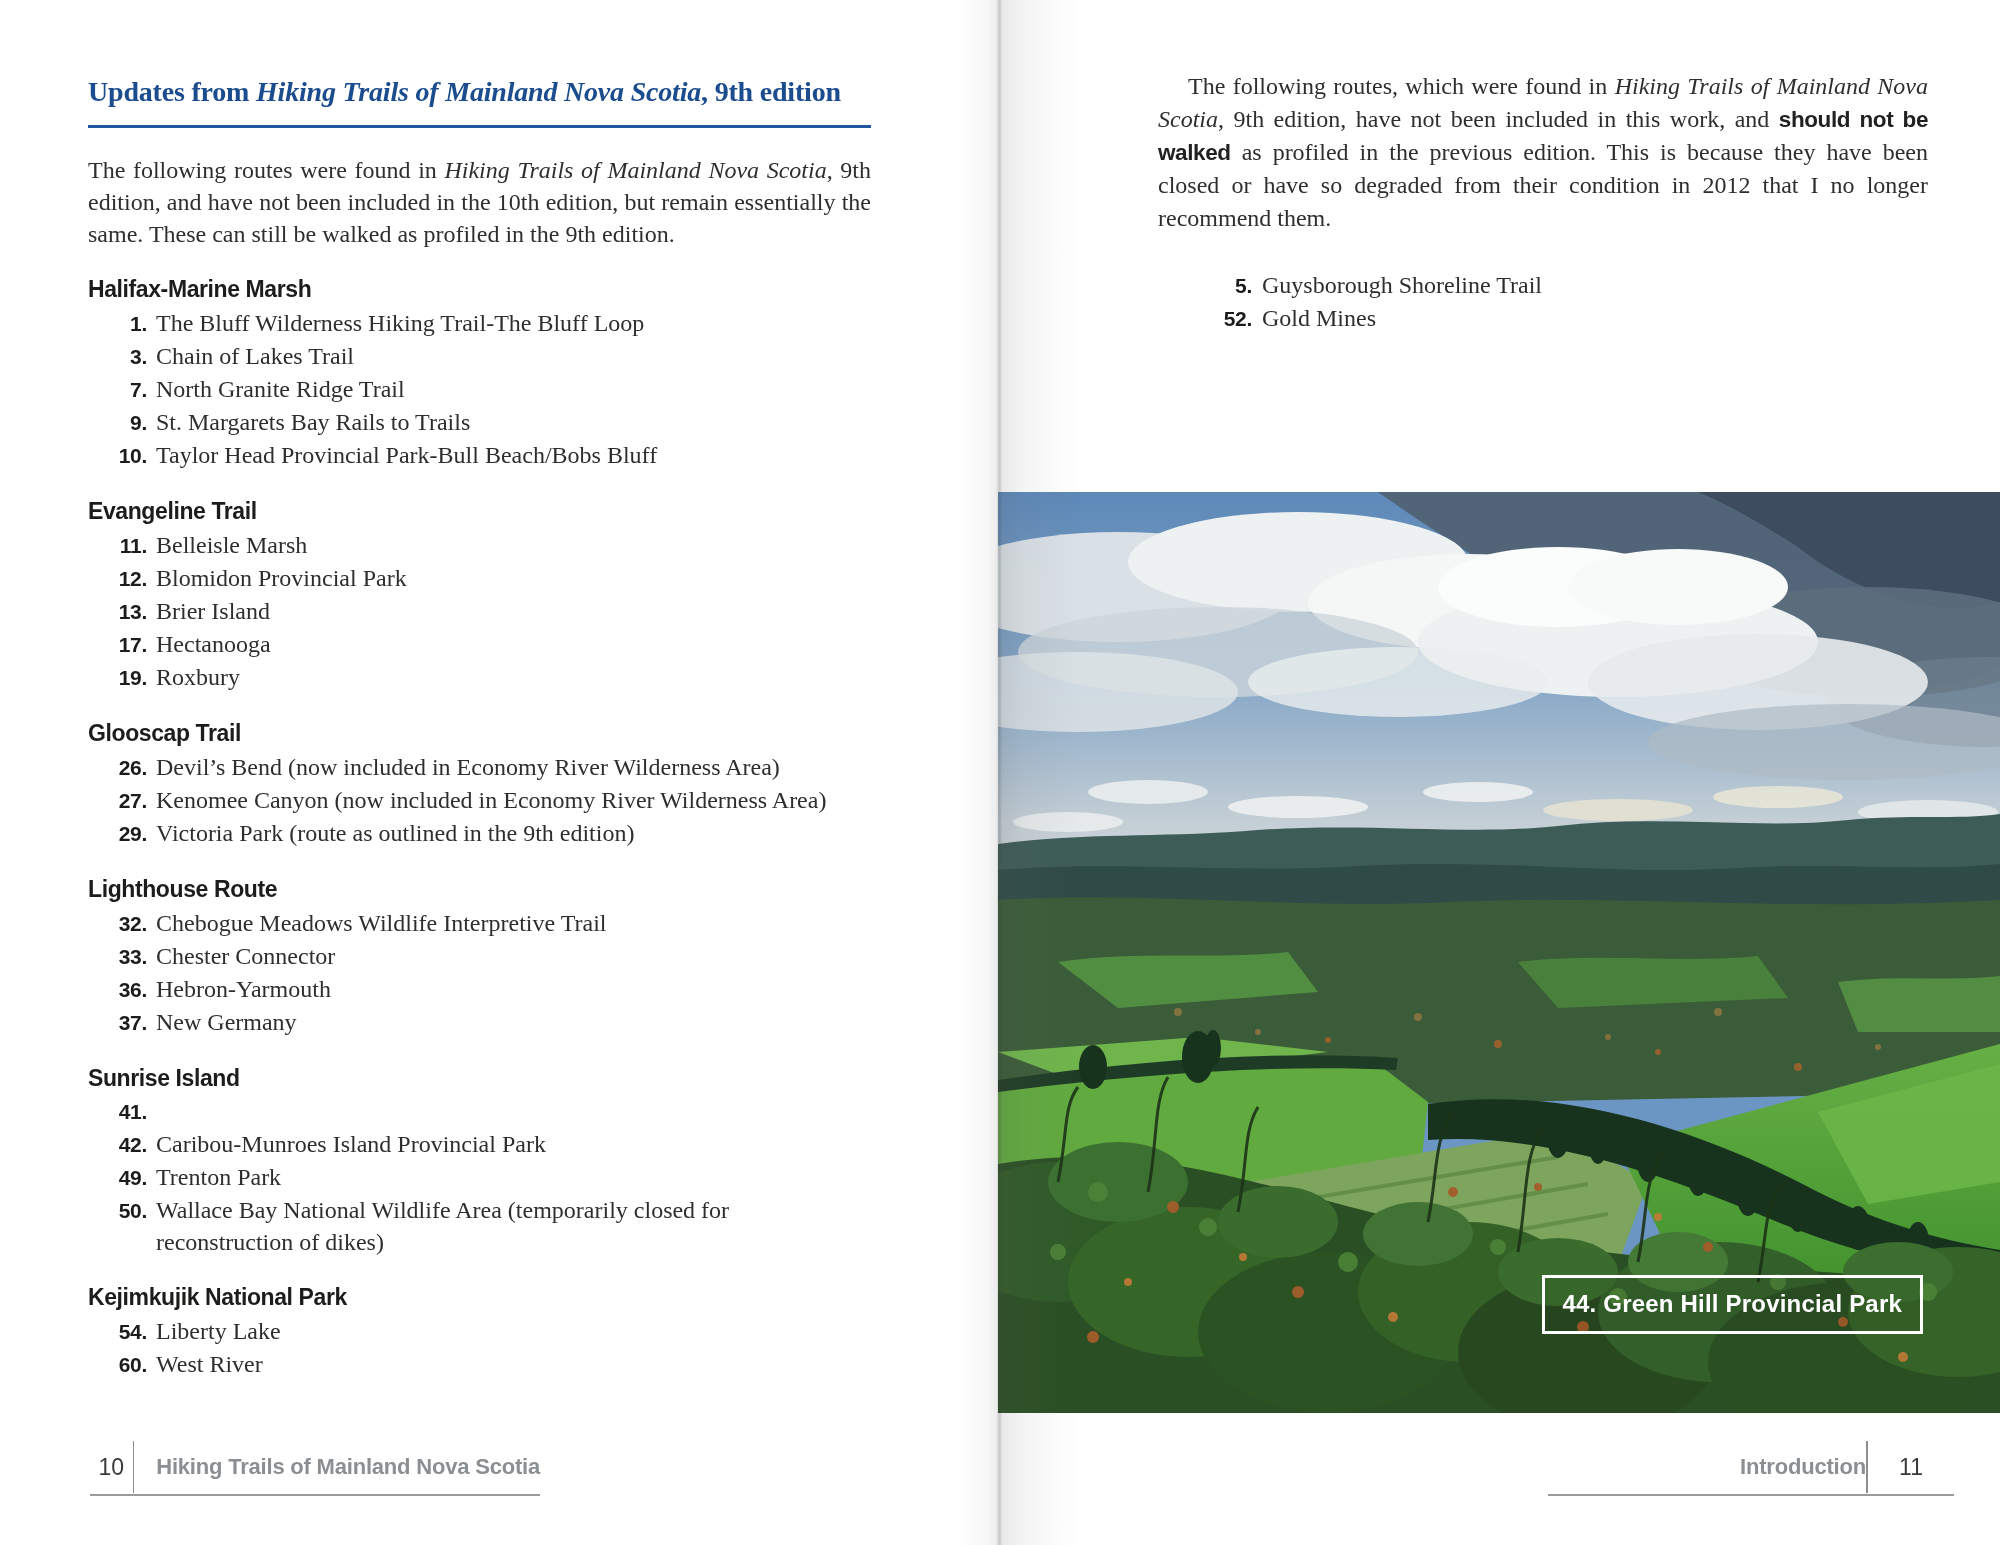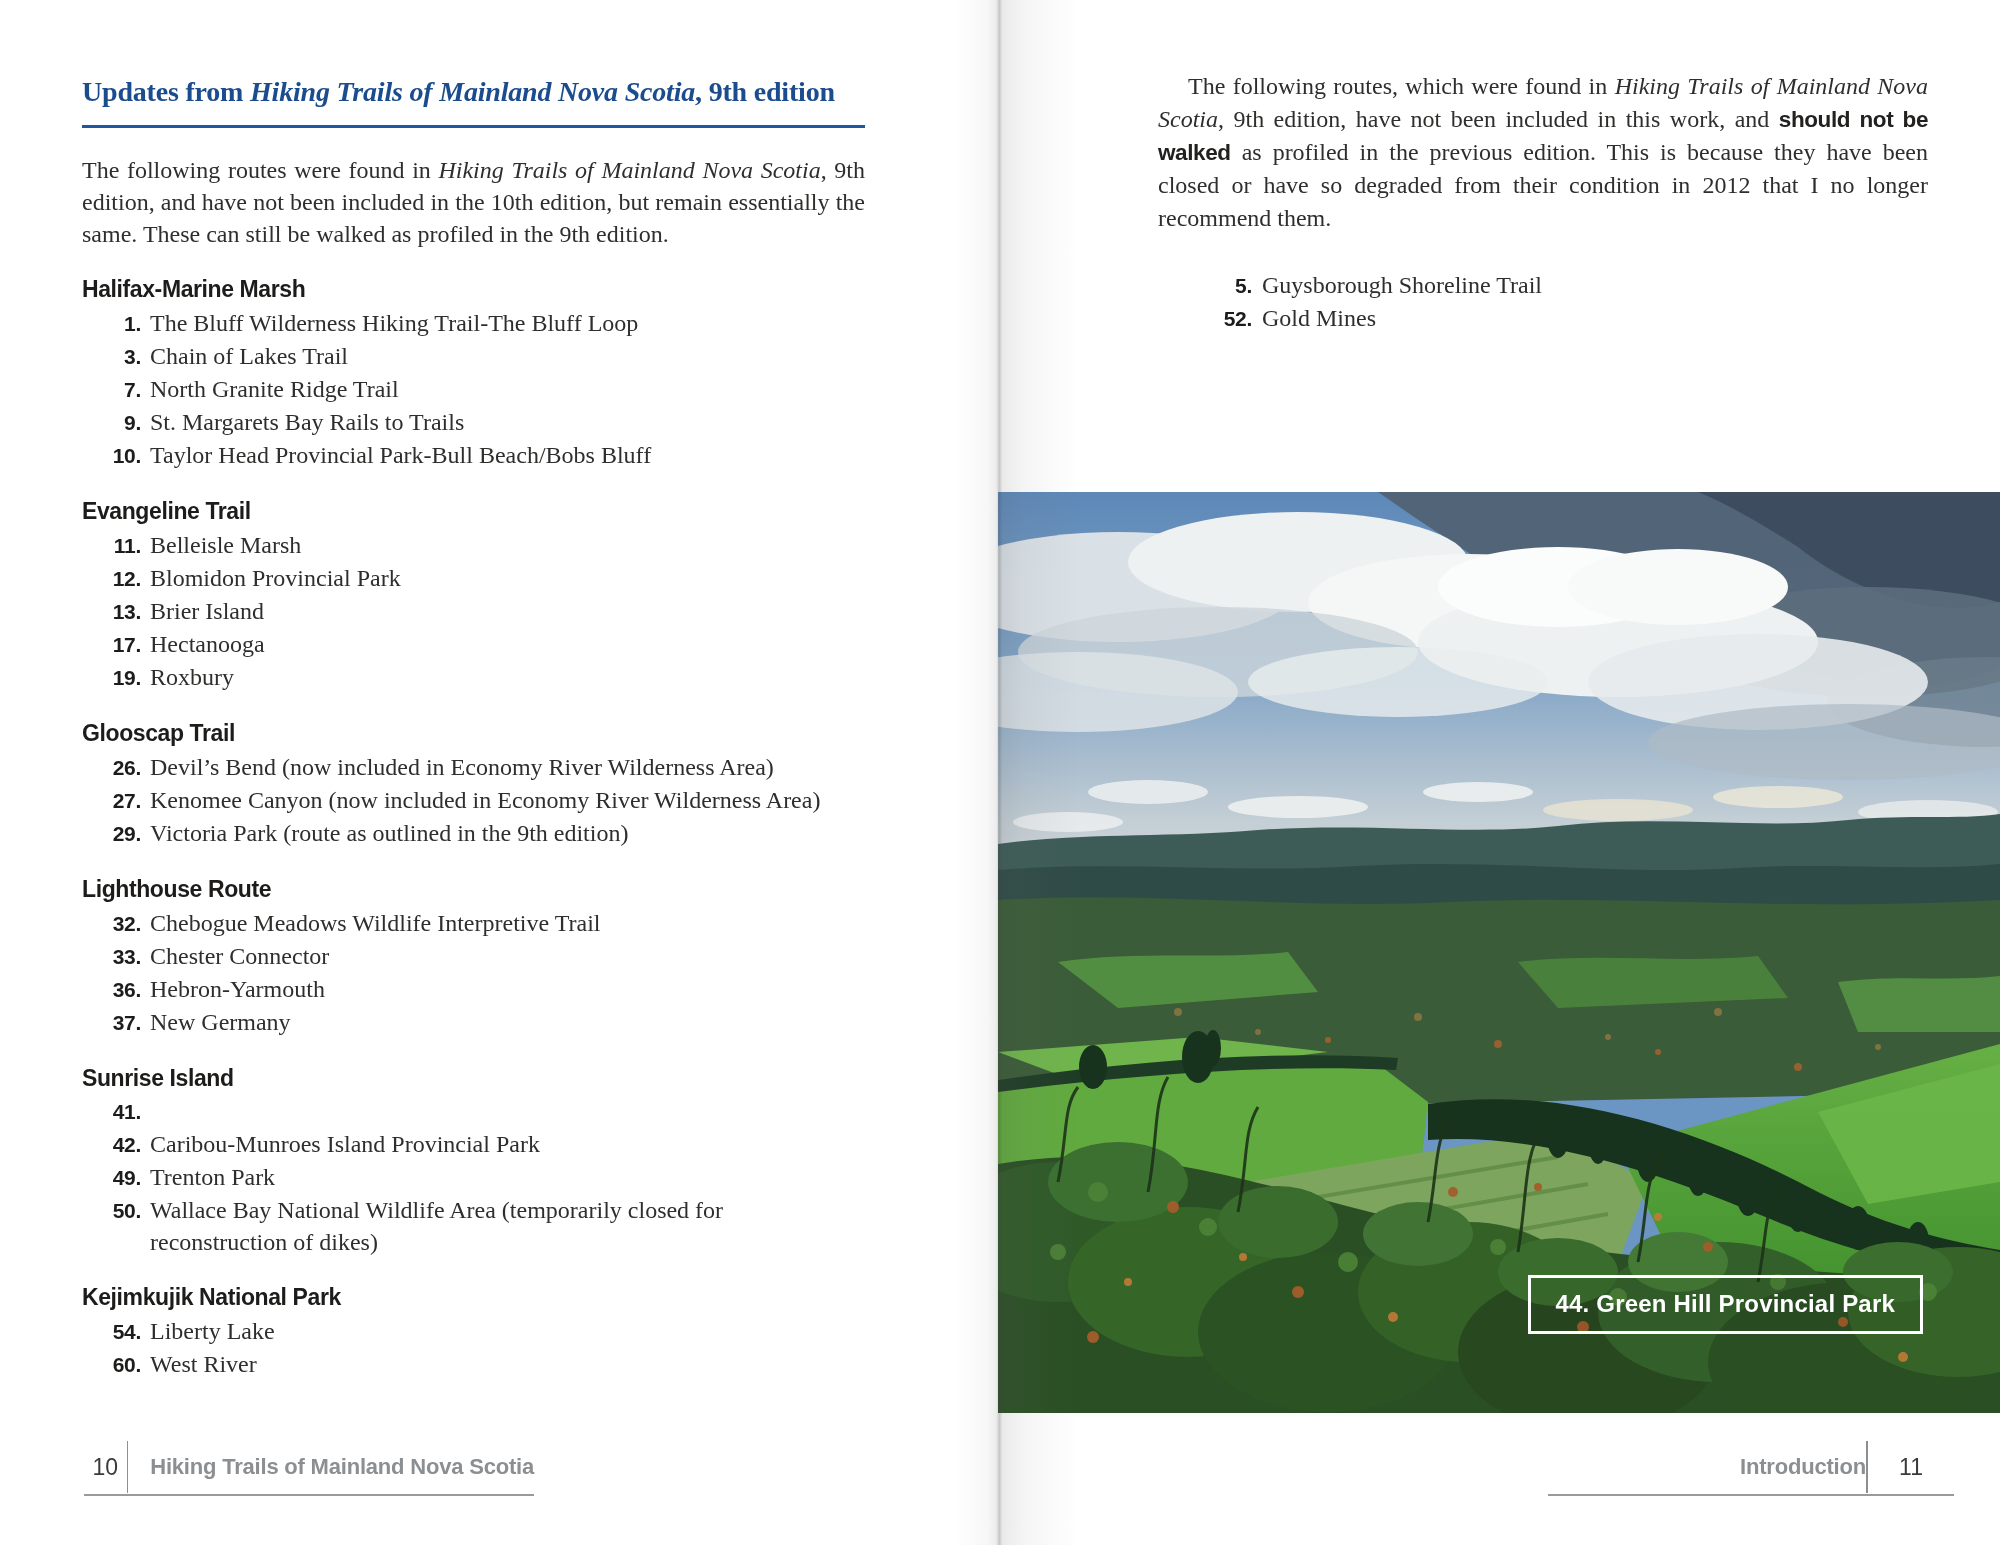--- a/index.html
+++ b/index.html
@@ -2,21 +2,21 @@
 <html><head>
 <meta charset="utf-8">
 <style>
   html,body{margin:0;padding:0;}
   body{
     width:2000px;height:1545px;position:relative;background:#ffffff;
     font-family:"Liberation Serif",serif;color:#2f2e2d;overflow:hidden;
   }
   
   .left-page{
-    position:absolute;left:10px;top:0;width:985px;height:1144px;
+    position:absolute;left:16px;top:0;width:985px;height:1144px;
     padding:76px 130px 16px 72px;box-sizing:border-box;background:#ffffff;
   }
   .page-heading{
     margin:0;font-family:"Liberation Serif",serif;font-weight:bold;
     font-size:28px;line-height:1.15;color:#1b4c8e;letter-spacing:-0.2px;
   }
   .seg-italic{font-style:italic;}
   .seg-bold{
     font-family:"Liberation Sans",sans-serif;font-weight:bold;
     font-size:22.5px;letter-spacing:-0.4px;color:#222120;
@@ -48,21 +48,21 @@
   .excluded-list{margin-top:34px;}
   .excluded-list .route-num{flex:0 0 116px;padding-right:10px;}
   
   .photo{
     position:absolute;left:998px;top:492px;width:1002px;height:921px;
     overflow:hidden;background:#6b95c2;
   }
   .photo svg{position:absolute;left:0;top:0;width:100%;height:100%;display:block;}
   .photo-caption{
     position:absolute;right:77px;bottom:79px;border:3px solid #ffffff;
-    padding:12px 25px 13px;font-family:"Liberation Sans",sans-serif;
+    padding:12px 18px 13px;font-family:"Liberation Sans",sans-serif;
     font-weight:bold;font-size:24px;letter-spacing:0.2px;color:#ffffff;
     background:rgba(15,25,15,0.06);white-space:nowrap;margin-left:8px;
   }
   
   .footer-left{position:absolute;left:74px;top:1441px;width:450px;}
   .fl-row{display:flex;align-items:center;height:52px;}
   .page-num{
     font-family:"Liberation Sans",sans-serif;font-size:23px;color:#3a3a3a;
   }
   .fl-num{width:57px;text-align:center;}

